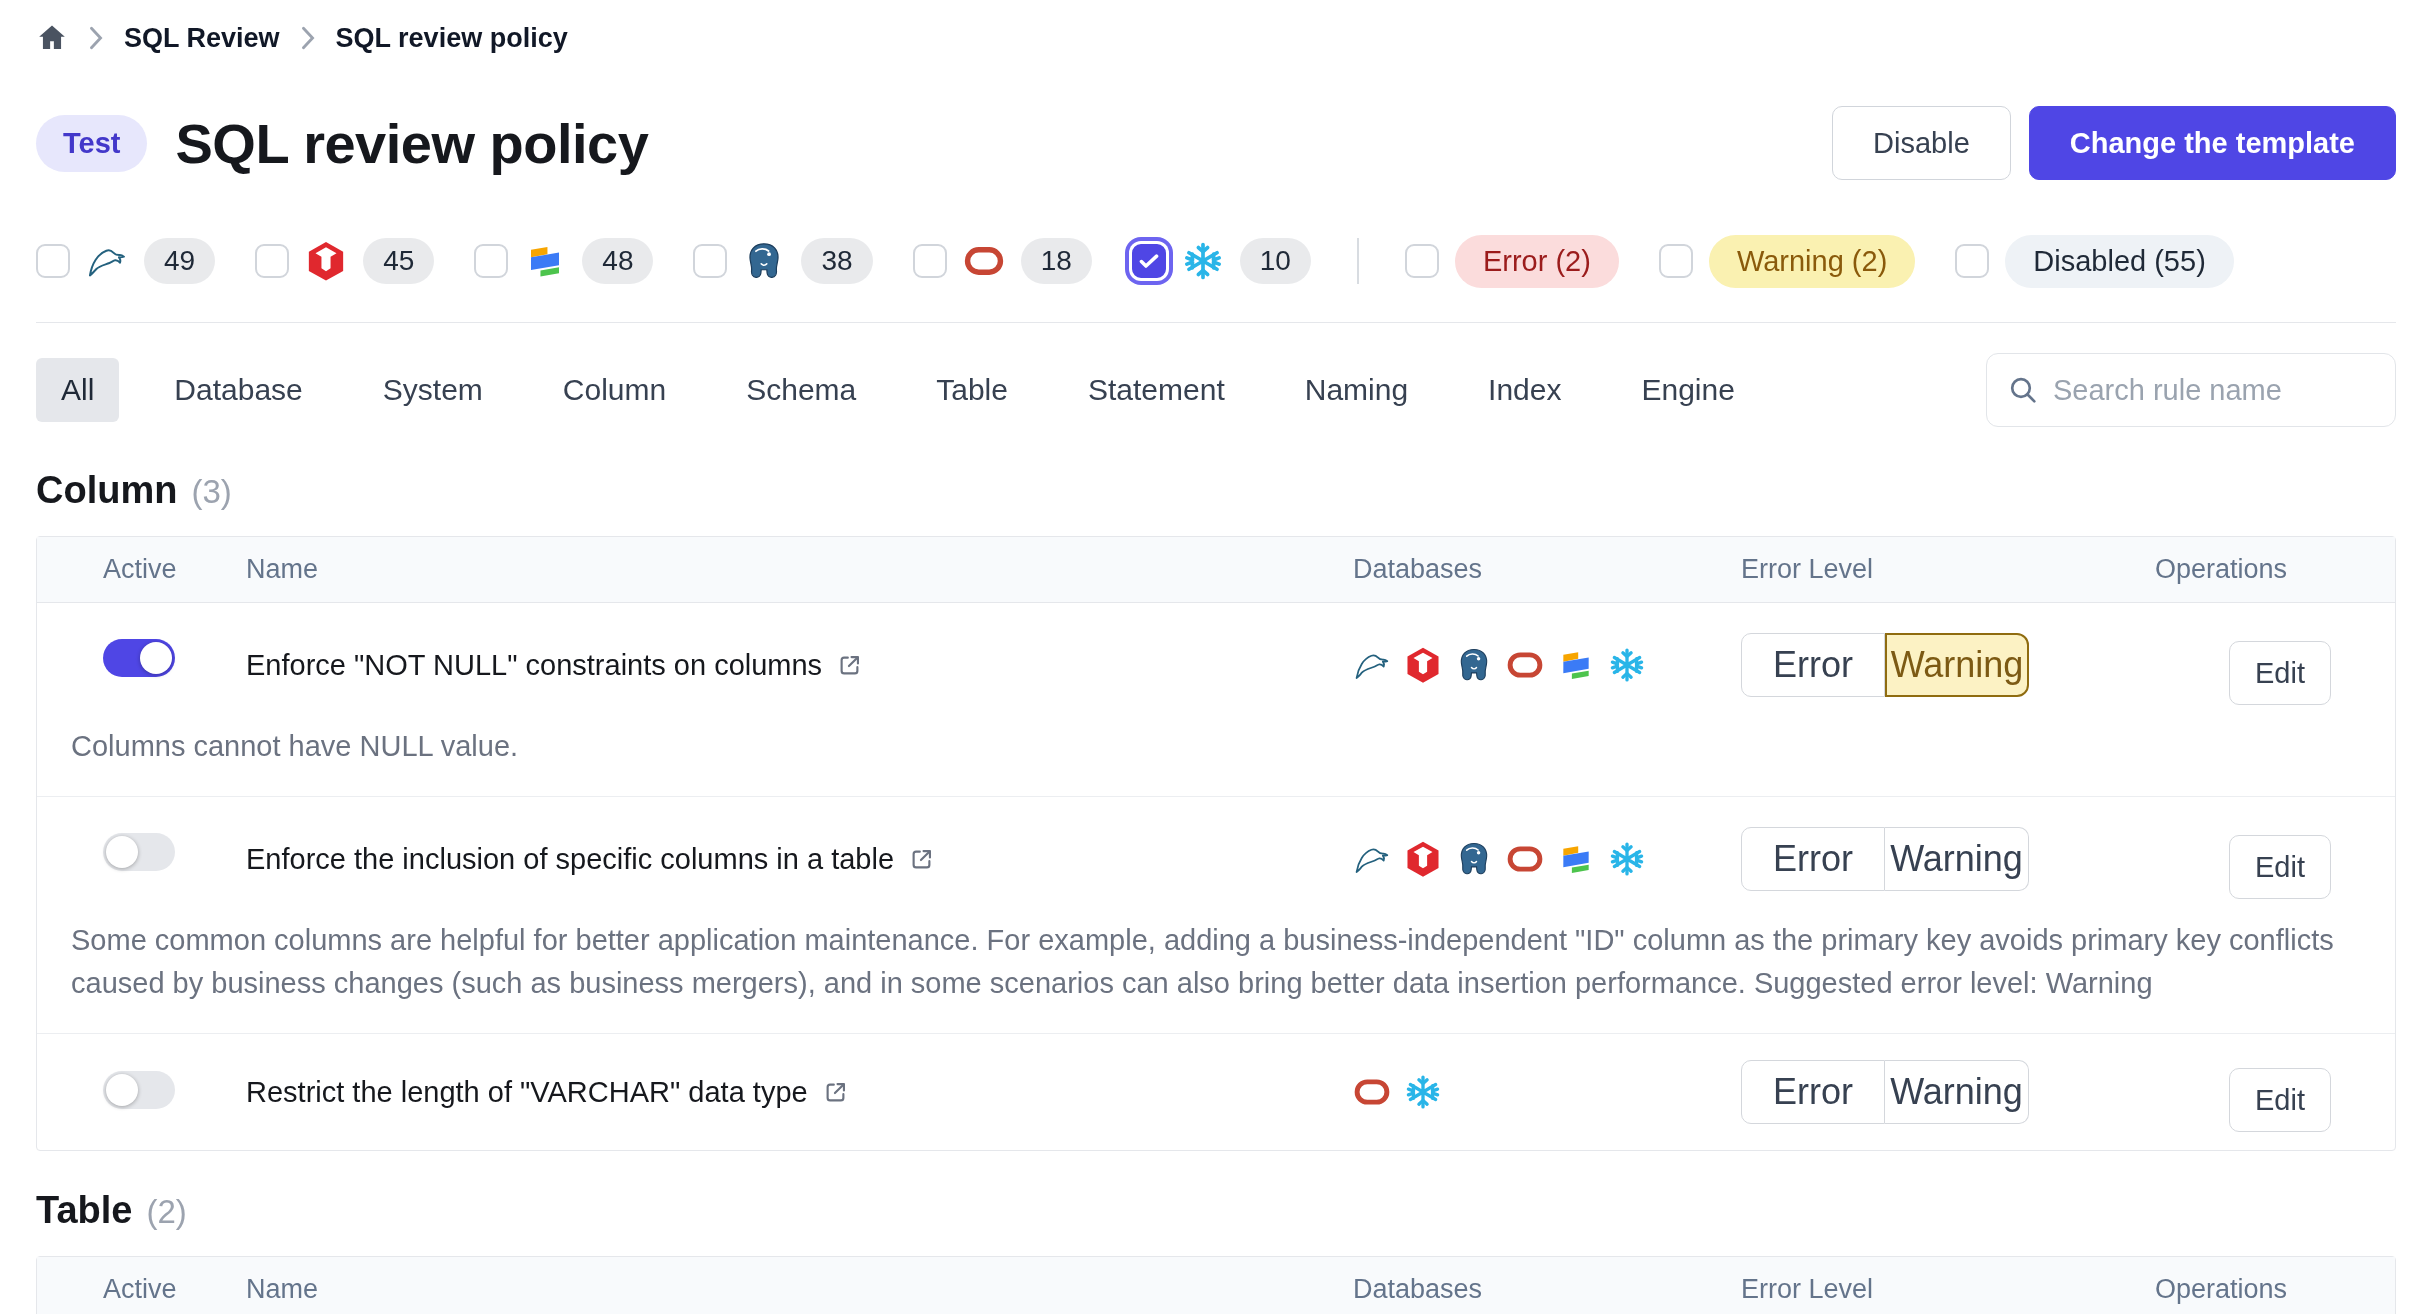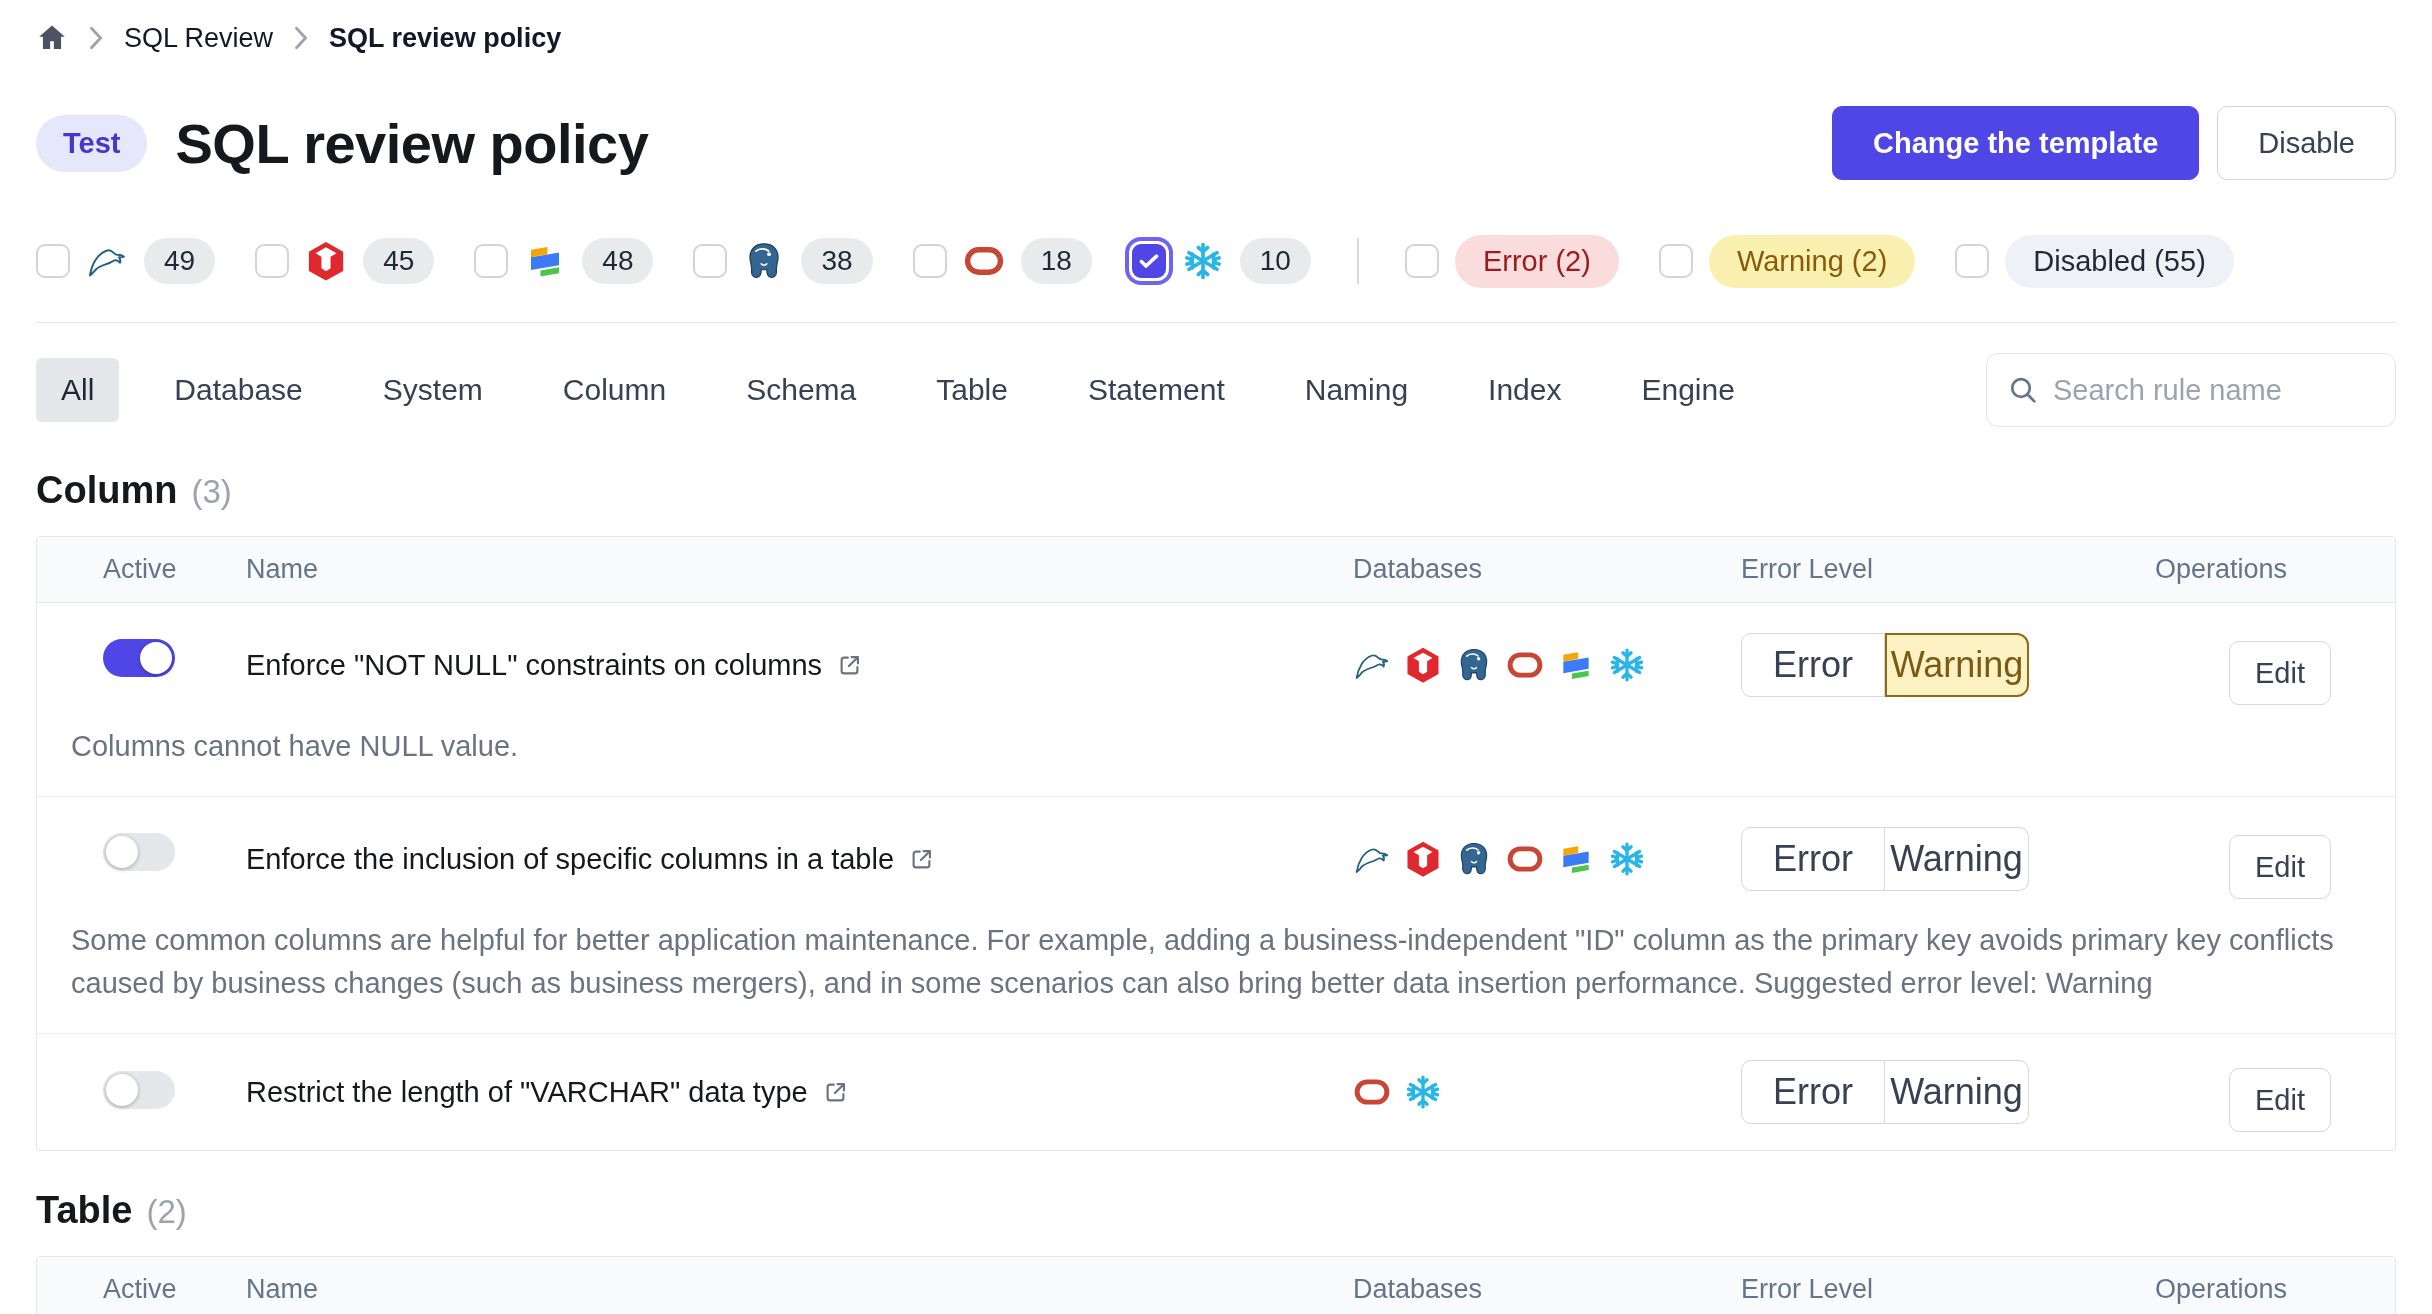--- a/index.html
+++ b/index.html
@@ -2,21 +2,21 @@
 <html><head>
 <meta charset="utf-8">
 <style>
   * { margin:0; padding:0; box-sizing:border-box; }
   html,body { width:2432px; height:1314px; background:#ffffff; overflow:hidden;
               font-family:"Liberation Sans", sans-serif; color:#111827; }
   .page { padding:16px 36px 0 36px; }
 
   
   .breadcrumb { display:flex; align-items:center; gap:18px; height:44px; font-size:27px; }
-  .crumb-link { font-weight:400; color:#111827; cursor:pointer; }
+  .crumb-link { font-weight:700; color:#111827; cursor:pointer; }
   .crumb-current { font-weight:600; color:#111827; }
   .crumb-chevron { display:flex; align-items:center; }
 
   
   .title-row { margin-top:46px; display:flex; align-items:center; }
   .badge-test { background:#e7e7fc; color:#4338ca; font-size:29px; font-weight:600;
                 padding:12px 27px; border-radius:999px; }
   .page-title { font-size:56px; font-weight:800; letter-spacing:-0.5px; color:#16181d; margin-left:28px; }
   .title-actions { margin-left:auto; display:flex; gap:18px; }
   .btn { font-family:inherit; font-size:29px; height:74px; border-radius:10px; cursor:pointer; }
@@ -120,22 +120,22 @@
           <path d="M2.5 2.5 9.5 10l-7 7.5" stroke="#9ca3af" stroke-width="2.2" fill="none" stroke-linecap="round"></path>
         </svg>
     </span>
     <span class="crumb-current">SQL review policy</span>
   </div>
 
   <div class="title-row">
     <span class="badge-test">Test</span>
     <h1 class="page-title">SQL review policy</h1>
     <div class="title-actions">
+      <button class="btn btn-secondary">Disable</button>
       <button class="btn btn-primary">Change the template</button>
-      <button class="btn btn-secondary">Disable</button>
     </div>
   </div>
 
   <div class="filter-row">
     <span class="engine-filter">
       <span class="checkbox"></span>
       <span class="db-logo">
           <svg viewBox="0 0 32 28">
             <path d="M3 25 C4.5 16 9 8.5 15.5 6.2 C17.8 5.4 19.3 6 20.8 7.6 C22 8.9 23.6 9.6 25.6 9.5 C26.8 9.45 27.9 9.9 28.9 10.7 C27.4 11.3 26.4 11.3 25.1 11.2 C26.1 12.4 26.5 13.7 25.9 15.3 C24.8 14.1 23.7 13.3 22.2 13.5 C20.8 13.7 19.7 14.8 17.9 15.5 C14.4 16.9 10.4 17.6 7.9 20.1 C6.2 21.8 5 23.5 3 25 Z" fill="none" stroke="#24617e" stroke-width="1.5" stroke-linejoin="round"></path>
           </svg>

